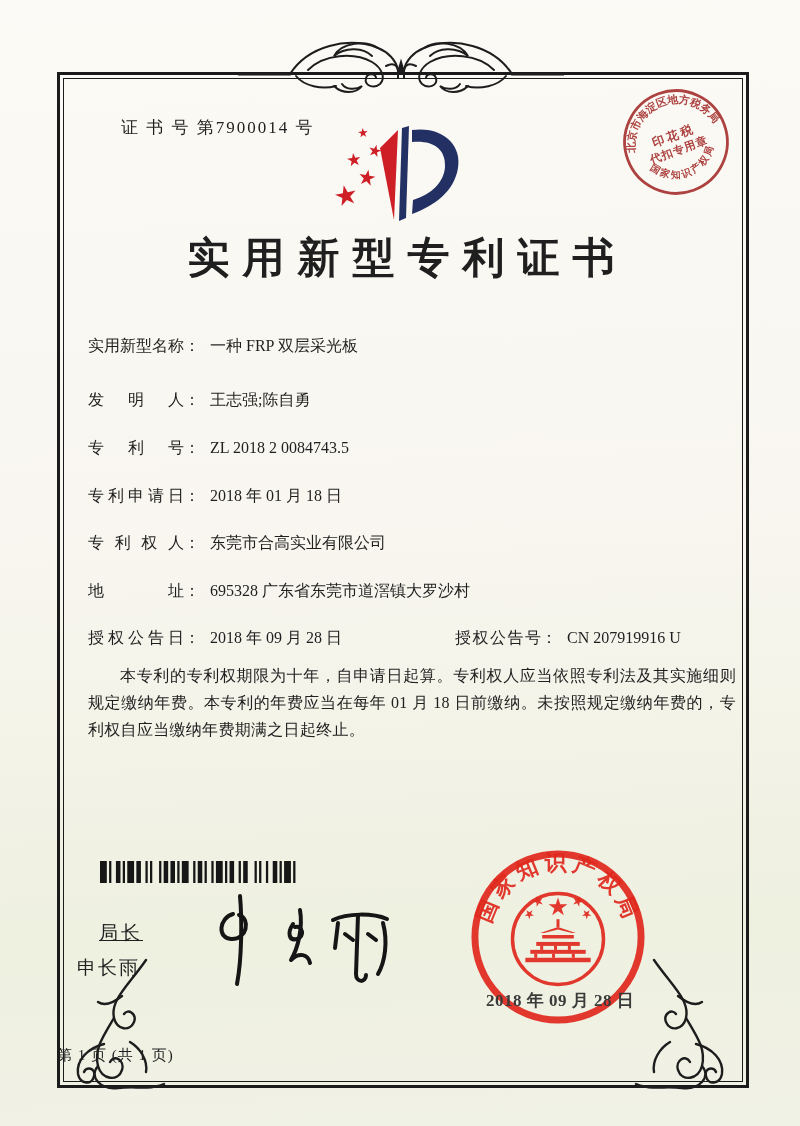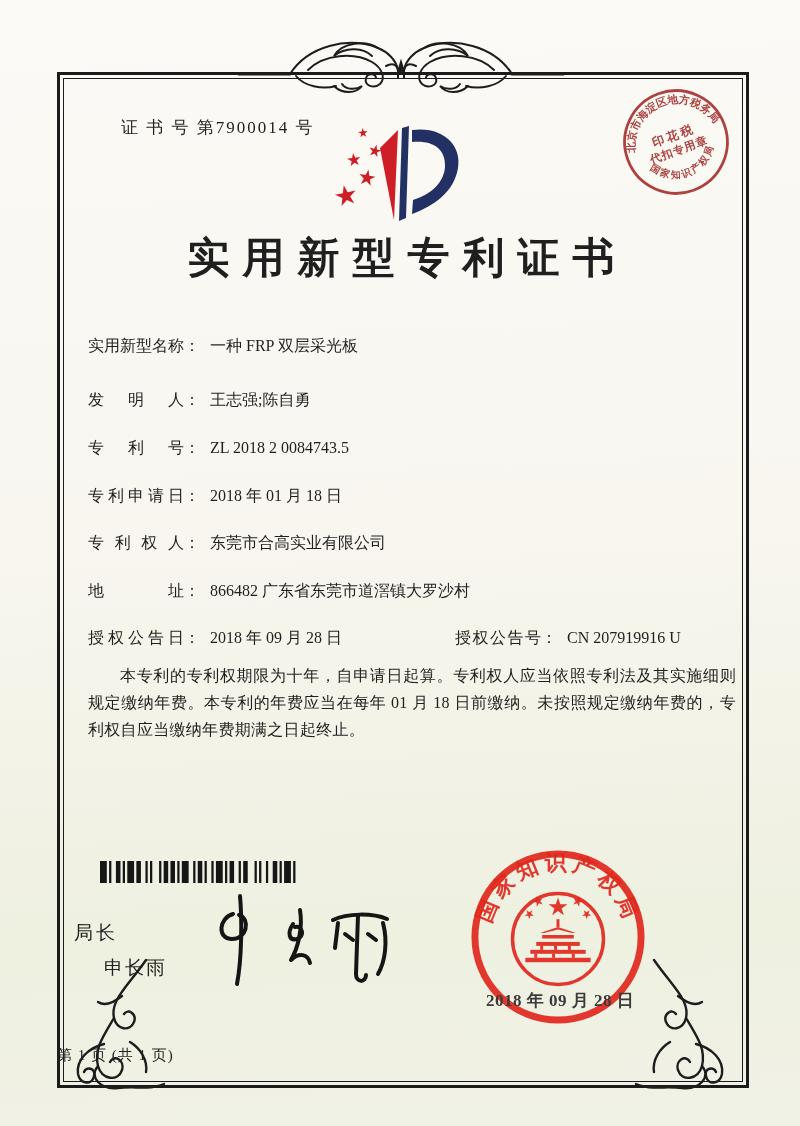--- a/index.html
+++ b/index.html
@@ -16,22 +16,22 @@
   .certno{left:88px;top:116px;font-size:17px;letter-spacing:2px;margin-left:33px;}
   .title{left:57px;top:230px;width:688px;text-align:center;font-size:42px;font-weight:bold;letter-spacing:13px;text-indent:13px;}
   .row{left:88px;width:640px;font-size:16px;white-space:nowrap;}
   .lbl{display:inline-block;width:96px;text-align:justify;text-align-last:justify;}
   .colon{display:inline-block;margin-right:10px;}
   .grant-no{left:455px;top:628px;font-size:16px;white-space:nowrap;}
   .grant-no .lbl{width:86px;}
   .bodytext{left:88px;top:662px;width:648px;}
   .bodytext p{margin:0;font-size:16px;line-height:27px;text-indent:2em;text-align:justify;letter-spacing:0.3px;}
   .barcode{left:100px;top:861px;width:200px;height:24px;}
-  .sig-title{left:74px;top:920px;font-size:19px;letter-spacing:3px;}
-  .sig-name{left:104px;top:955px;font-size:19px;letter-spacing:2px;}
+  .sig-title{left:99px;top:920px;font-size:19px;letter-spacing:3px;text-decoration:underline;}
+  .sig-name{left:77px;top:955px;font-size:19px;letter-spacing:2px;}
   .signature{left:195px;top:888px;}
   .sealbox{left:469px;top:848px;width:178px;height:178px;}
   .seal-date{left:478px;top:989px;width:164px;text-align:center;font-size:17px;font-weight:600;color:#3a3a3a;letter-spacing:0.5px;z-index:5;}
   .footer{left:57px;top:1046px;width:744px;text-align:left;font-size:15px;letter-spacing:1px;}
   .taxstamp{left:620px;top:86px;width:112px;height:112px;transform:rotate(-20deg);opacity:.88;}
   .ornament{color:#1d1d1d;}
 </style>
 </head>
 <body>
 
@@ -128,21 +128,21 @@
 <div class="abs row" style="top:438px;">
   <span class="lbl">专利号</span><span class="colon">：</span><span>ZL 2018 2 0084743.5</span>
 </div>
 <div class="abs row" style="top:486px;">
   <span class="lbl">专利申请日</span><span class="colon">：</span><span>2018 年 01 月 18 日</span>
 </div>
 <div class="abs row" style="top:533px;">
   <span class="lbl">专利权人</span><span class="colon">：</span><span>东莞市合高实业有限公司</span>
 </div>
 <div class="abs row" style="top:581px;">
-  <span class="lbl">地址</span><span class="colon">：</span><span>866482 广东省东莞市道滘镇大罗沙村</span>
+  <span class="lbl">地址</span><span class="colon">：</span><span>695328 广东省东莞市道滘镇大罗沙村</span>
 </div>
 <div class="abs row" style="top:628px;width:360px;">
   <span class="lbl">授权公告日</span><span class="colon">：</span><span>2018 年 09 月 28 日</span>
 </div>
 <div class="abs grant-no">
   <span class="lbl">授权公告号</span><span class="colon">：</span><span>CN 207919916 U</span>
 </div>
 
 <div class="abs bodytext">
   <p>本专利的专利权期限为十年，自申请日起算。专利权人应当依照专利法及其实施细则规定缴纳年费。本专利的年费应当在每年 01 月 18 日前缴纳。未按照规定缴纳年费的，专利权自应当缴纳年费期满之日起终止。</p>

